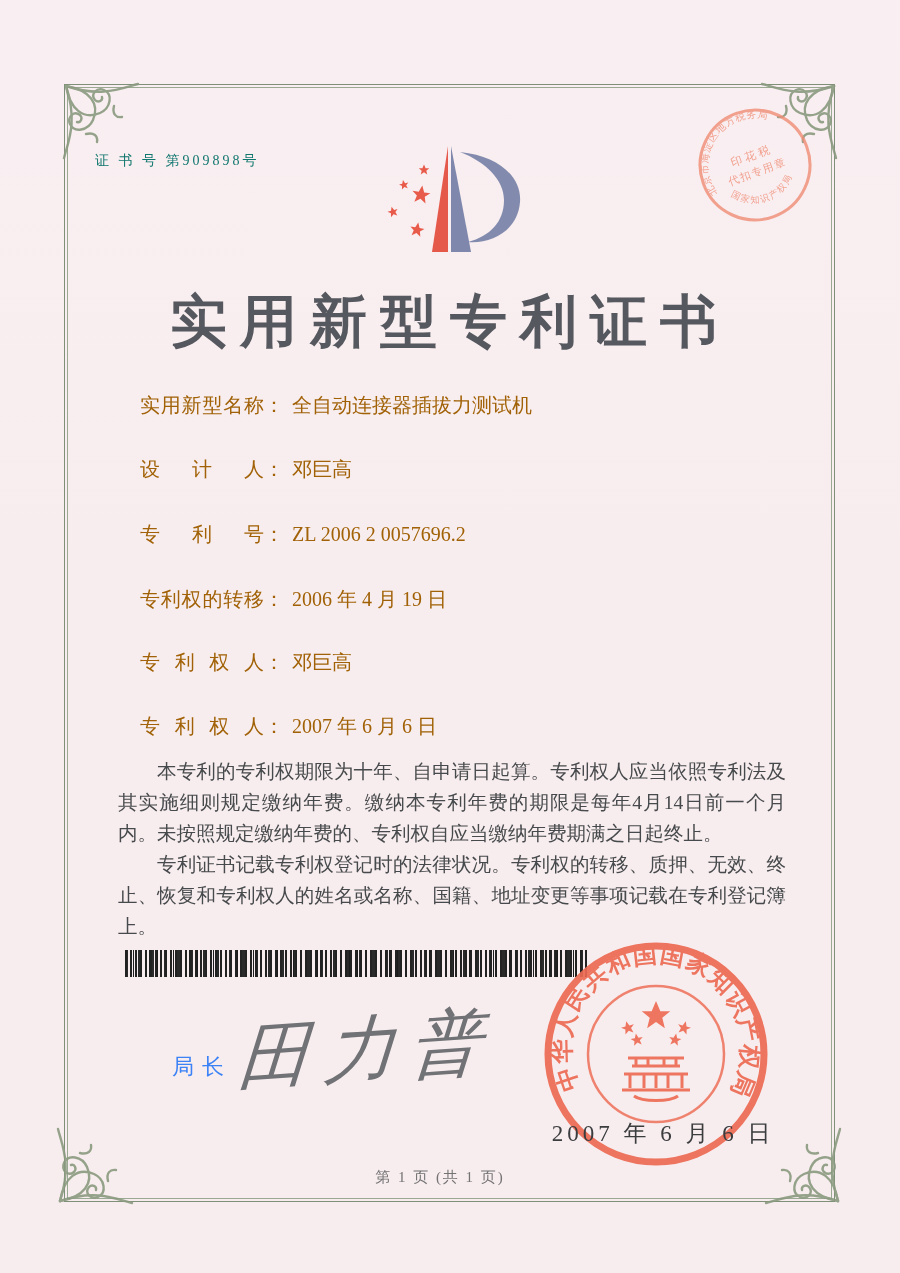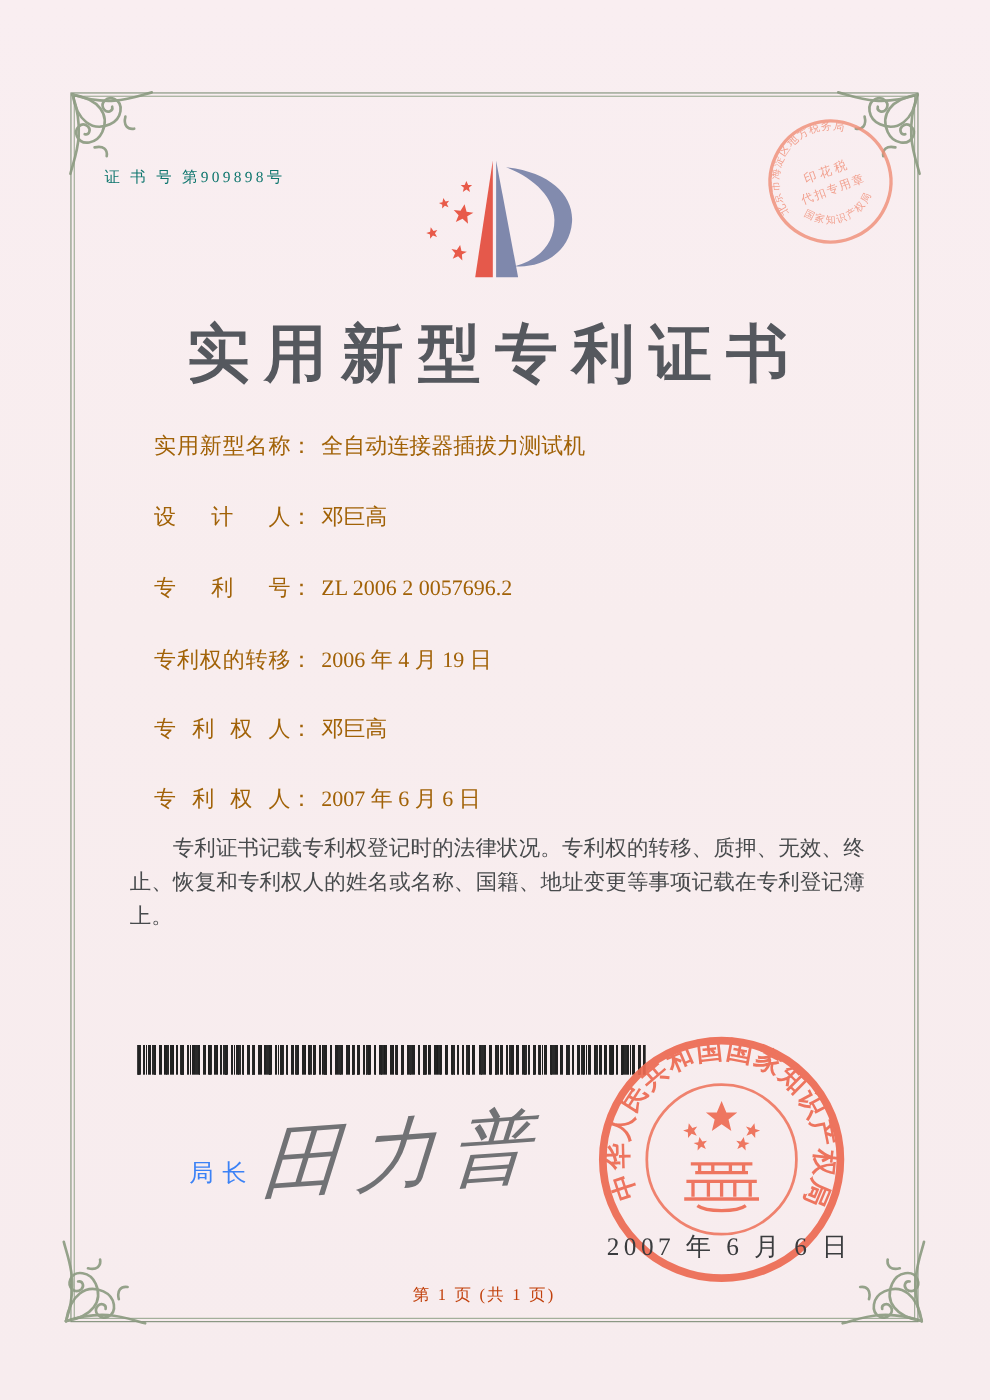--- a/index.html
+++ b/index.html
@@ -76,21 +76,21 @@
     position:absolute; left:548px; top:1118px; width:230px;
     font-size:23px; letter-spacing:4px; color:#3a3c3e; text-align:center; white-space:nowrap;
   }
   .stamp-small {
     position:absolute; left:694px; top:104px; width:122px; height:122px;
     transform:rotate(-20deg); opacity:.8;
   }
 
   .footer {
     position:absolute; left:0; top:1168px; width:880px;
-    text-align:center; font-size:15px; letter-spacing:2px; color:#c2410c;
+    text-align:center; font-size:15px; letter-spacing:2px; color:#737373;
   }
 </style>
 </head>
 <body>
 
 <div class="frame">
   <div class="inner"></div>
 </div>
 
 <svg class="corner-orn orn-tl" viewBox="0 0 96 96">
@@ -166,20 +166,21 @@
   </div>
   <div class="field-row fr4">
     <span class="field-label">专利权人</span><span class="field-sep">：</span><span>邓巨高</span>
   </div>
   <div class="field-row fr5">
     <span class="field-label">专利权人</span><span class="field-sep">：</span><span>2007 年 6 月 6 日</span>
   </div>
 </div>
 
 <div class="body-text">
+  <p>本专利的专利权期限为十年、自申请日起算。专利权人应当依照专利法及其实施细则规定缴纳年费。缴纳本专利年费的期限是每年4月14日前一个月内。未按照规定缴纳年费的、专利权自应当缴纳年费期满之日起终止。</p>
   <p>专利证书记载专利权登记时的法律状况。专利权的转移、质押、无效、终止、恢复和专利权人的姓名或名称、国籍、地址变更等事项记载在专利登记簿上。</p>
 </div>
 
 <div class="barcode"></div>
 
 <div class="sig-label">局长</div>
 <div class="sig-name">田力普</div>
 
 <svg class="seal-big" viewBox="0 0 232 232">
   <circle cx="116" cy="116" r="108" fill="none" stroke="#ed6a52" stroke-width="7"></circle>

